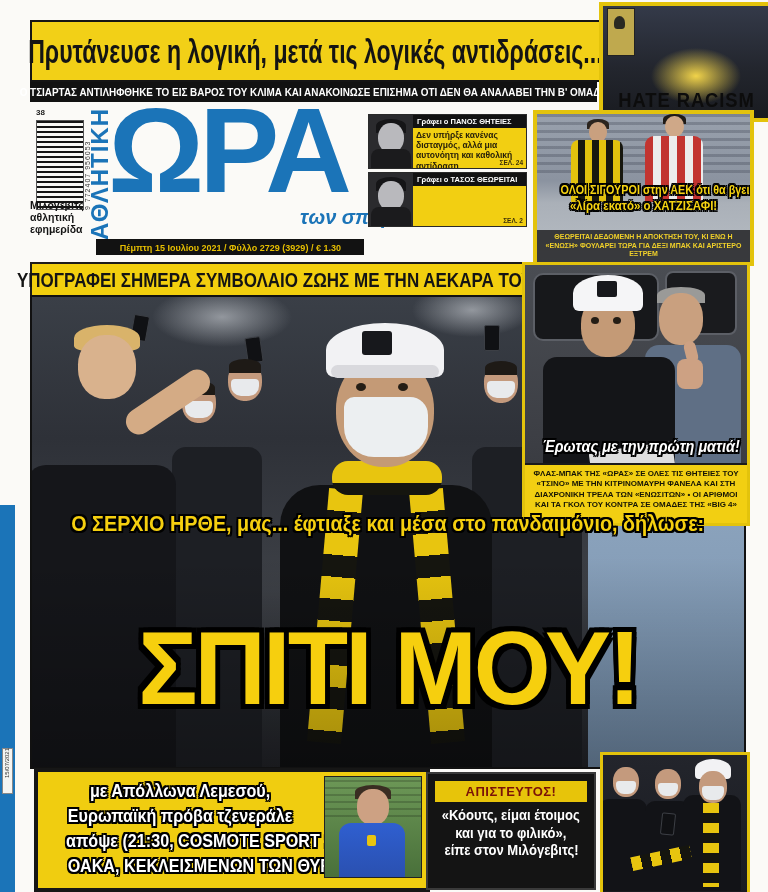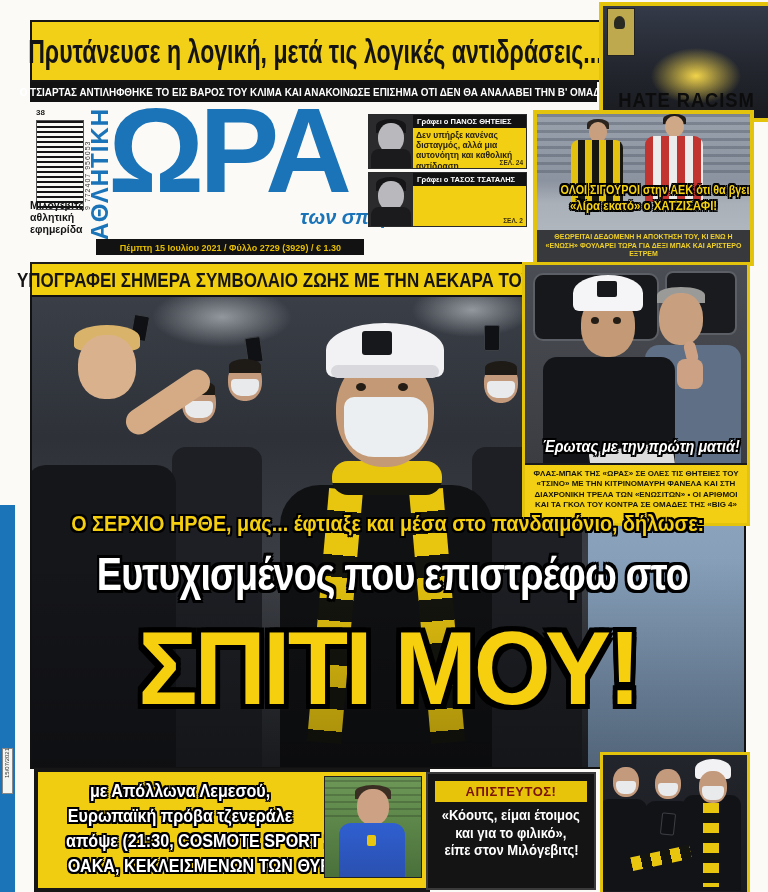--- a/index.html
+++ b/index.html
@@ -186,21 +186,21 @@
     <div class="hdr">Γράφει ο ΠΑΝΟΣ ΘΗΤΕΙΕΣ</div>
     <div class="bodytxt">Δεν υπήρξε κανένας δισταγμός, αλλά μια αυτονόητη και καθολική αντίδραση</div>
     <div class="pref">ΣΕΛ. 24</div>
   </div>
   <div class="a colbox" style="top:172px;">
     <div class="photo">
       <div class="col-hair"></div>
       <div class="col-face"></div>
       <div class="col-body"></div>
     </div>
-    <div class="hdr">Γράφει ο ΤΑΣΟΣ ΤΣΑΤΑΛΗΣ</div>
+    <div class="hdr">Γράφει ο ΤΑΣΟΣ ΘΕΩΡΕΙΤΑΙ</div>
     <div class="pref">ΣΕΛ. 2</div>
   </div>
 
   <div class="a hatzi">
     <div class="a stand-lines"></div>
     <div class="a pA-hair"></div>
     <div class="a pA-head"></div>
     <div class="a pA-torso"></div>
     <div class="a pB-hair"></div>
     <div class="a pB-head"></div>
@@ -243,21 +243,20 @@
     <div class="a eye" style="left:324px;top:86px;"></div>
     <div class="a eye" style="left:366px;top:86px;"></div>
     <div class="a serg-mask"></div>
     <div class="a bald-torso"></div>
     <div class="a bald-head"></div>
     <div class="a eye" style="left:614px;top:82px;"></div>
     <div class="a eye" style="left:652px;top:82px;"></div>
     <div class="a bald-mask"></div>
     <div class="a shade"></div>
     <div class="a leadin nw"><span class="leadin-txt cond ol2">Ο ΣΕΡΧΙΟ ΗΡΘΕ, μας... έφτιαξε και μέσα στο πανδαιμόνιο, δήλωσε:</span></div>
-    <div class="a mh1 nw"><span class="mh1-txt cond ol3">Ευτυχισμένος που επιστρέφω στο</span></div>
     <div class="a mh2 nw"><span class="mh2-txt cond ol5">ΣΠΙΤΙ ΜΟΥ!</span></div>
   </div>
 
   <div class="a vanbox">
     <div class="a van-win1"></div>
     <div class="a van-win2"></div>
     <div class="a van-old-hair"></div>
     <div class="a van-old-head"></div>
     <div class="a van-old-body"></div>
     <div class="a thumb"></div>

